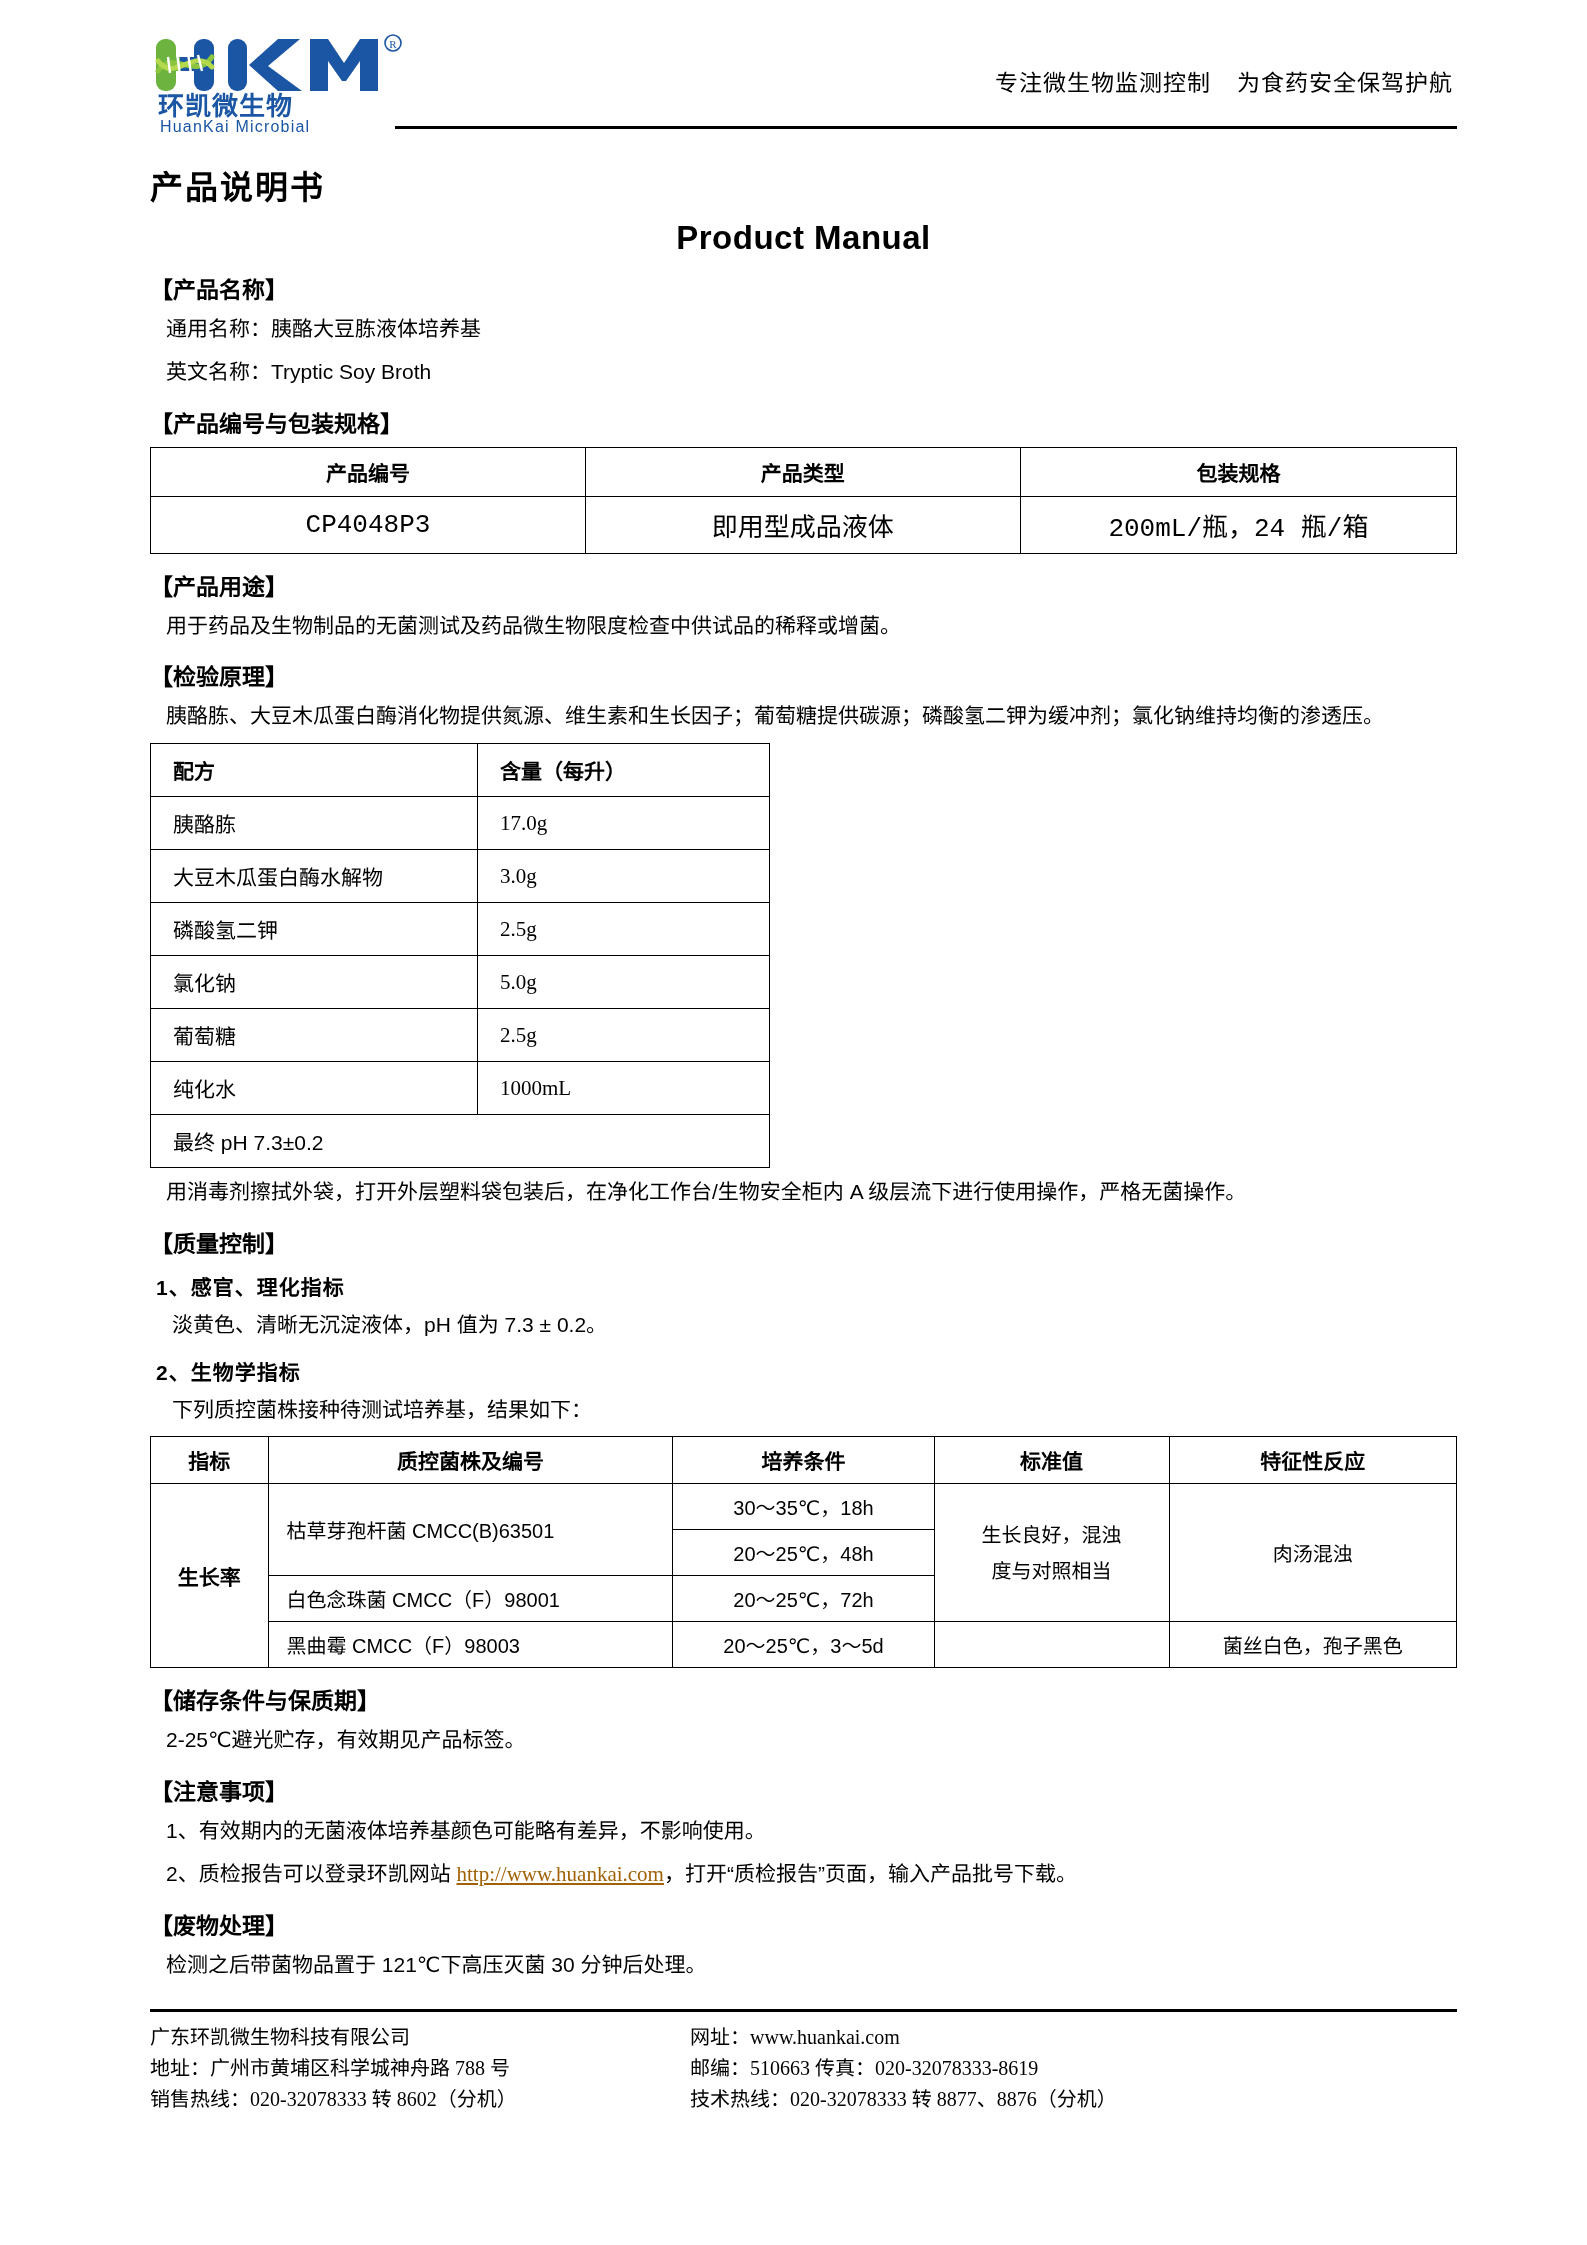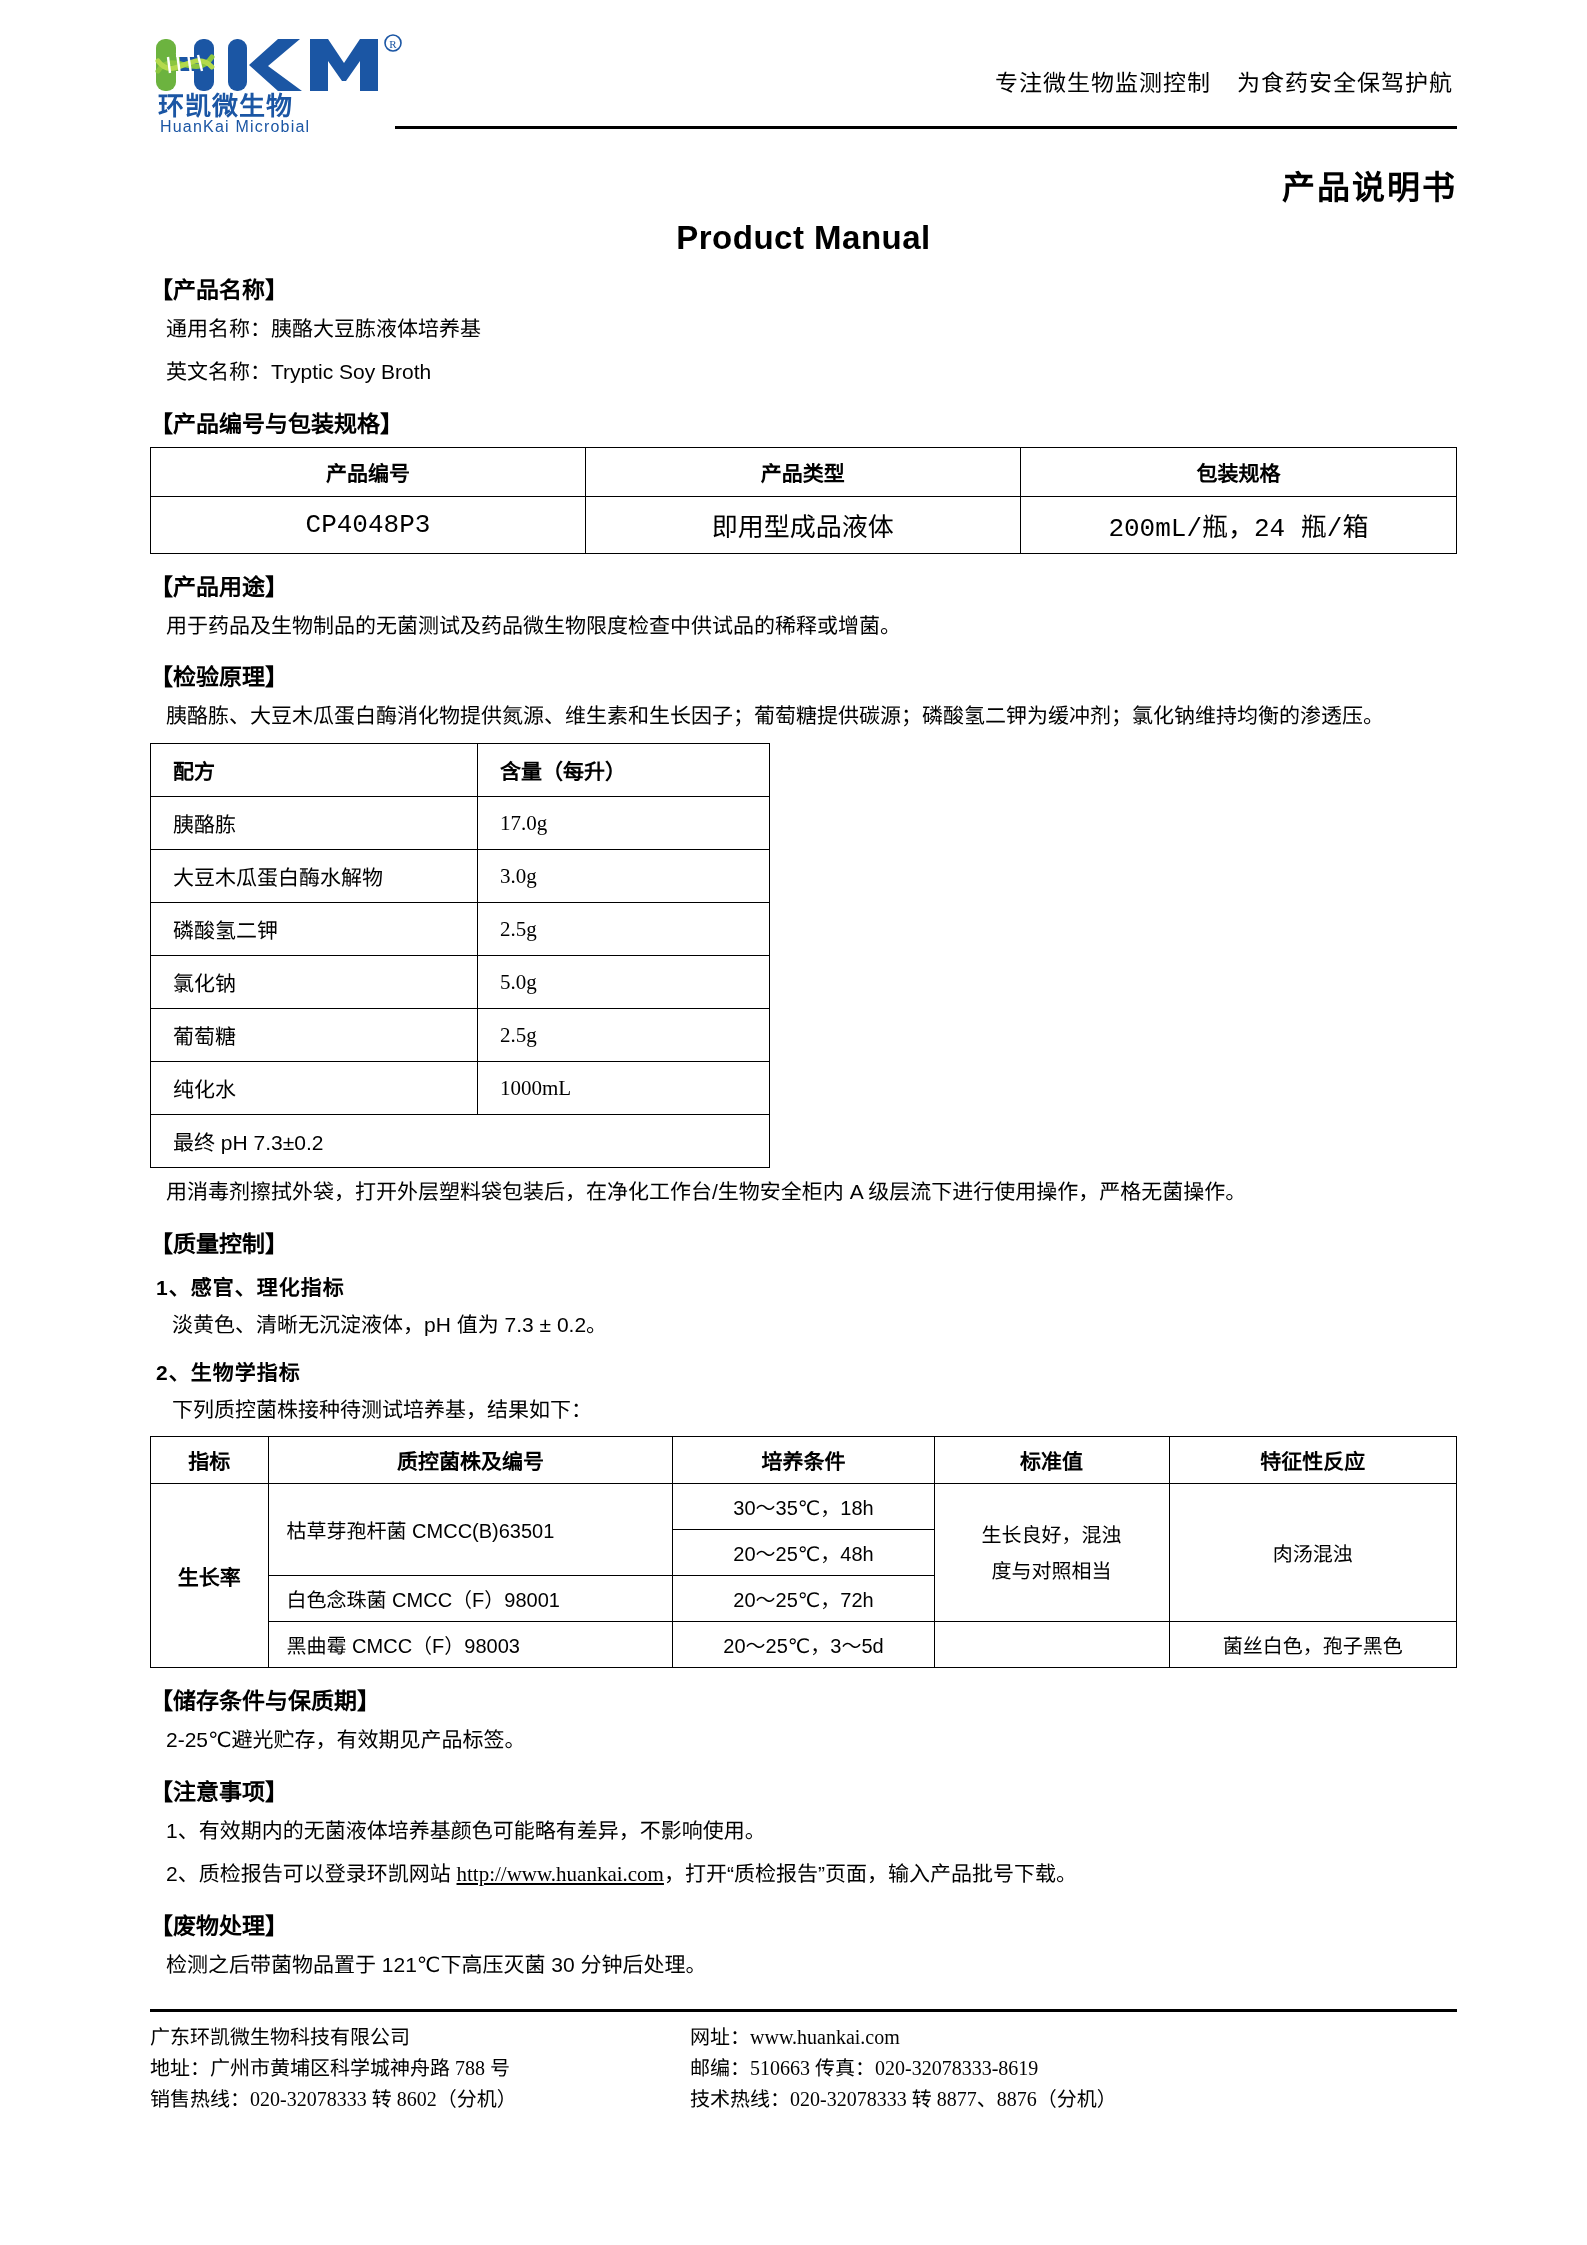--- a/index.html
+++ b/index.html
@@ -46,21 +46,21 @@
   .tagline .gap{display:inline-block;width:26px;}
   .header-rule{
     border-bottom:3px solid #000;
     margin:0 0 0 245px;
     position:relative;
     top:-10px;
   }
 
   
   .doc-title-cn{
-    text-align:right;
+    text-align:left;
     font-size:33px;
     font-weight:bold;
     margin-top:22px;
     letter-spacing:2px;
   }
   .doc-title-en{
     text-align:center;
     font-size:33px;
     font-weight:bold;
     margin-top:10px;
@@ -137,21 +137,21 @@
     text-align:center;
     padding:8px 6px;
   }
   .tbl-bio th{font-weight:bold;font-size:21px;}
   .tbl-bio td.strain{text-align:left;padding-left:18px;}
   .tbl-bio td.ind{font-weight:bold;font-size:21px;}
   .tbl-bio td.std{line-height:1.8;}
 
   
   a.link{
-    color:#000000;
+    color:#a16207;
     text-decoration:underline;
     font-family:"Liberation Serif","DejaVu Serif",serif;
   }
 
   
   .footer-rule{
     border-bottom:3px solid #000;
     margin-top:26px;
   }
   .footer{

